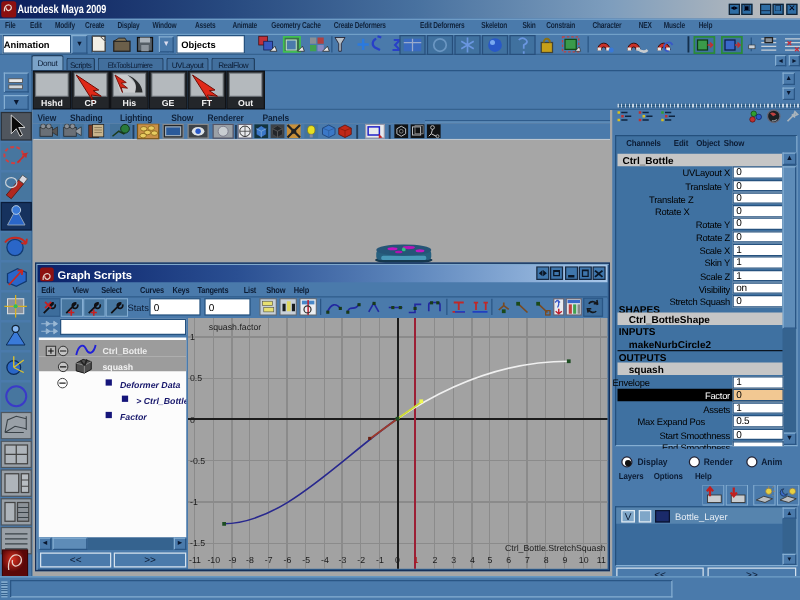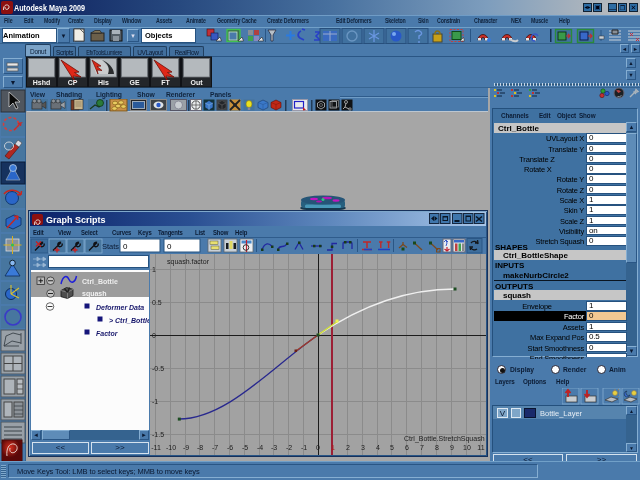--- a/index.html
+++ b/index.html
@@ -539,28 +539,28 @@
   <div class="txt" style="left:495px;top:242.5px;font-size:8px;font-weight:bold;color:#000;">SHAPES</div>
   <div class="abs" style="left:494px;top:250px;width:132px;height:9.5px;background:#c6c6c6;"></div>
   <div class="txt" style="left:503px;top:250.5px;font-size:8px;font-weight:bold;color:#000;">Ctrl_BottleShape</div>
   <div class="txt" style="left:495px;top:261px;font-size:8px;font-weight:bold;color:#000;">INPUTS</div>
   <div class="txt" style="left:503px;top:270.5px;font-size:8px;font-weight:bold;color:#000;">makeNurbCircle2</div>
   <div class="abs" style="left:494px;top:280px;width:132px;height:1px;background:#0a1420;"></div>
   <div class="txt" style="left:495px;top:281.5px;font-size:8px;font-weight:bold;color:#000;">OUTPUTS</div>
   <div class="abs" style="left:494px;top:290px;width:132px;height:9.5px;background:#c6c6c6;"></div>
   <div class="txt" style="left:503px;top:290.5px;font-size:8px;font-weight:bold;color:#000;">squash</div>
   <div id="outrows" style="position:absolute;left:0;top:0;font-size:7.5px;letter-spacing:-0.2px;color:#000;">
-    <div class="txt" style="left:490px;top:302px;width:94px;text-align:center;">Envelope</div>
+    <div class="txt" style="left:490px;top:302px;width:94px;text-align:left;">Envelope</div>
         <div class="white-field" style="left:586px;top:301px;width:41px;height:9.6px;font-size:8px;line-height:8px;padding-left:2px;">1</div>
     <div class="abs" style="left:493.5px;top:311.4px;width:93px;height:9.8px;background:#000;"></div>
     <div class="txt" style="left:490px;top:312.4px;width:94px;text-align:right;color:#fff;">Factor</div>
     <div class="abs" style="left:586px;top:311.4px;width:41px;height:9.8px;border:1px solid #26527f;font-size:8px;line-height:8px;padding-left:2px;color:#000;background:#f2c892;">0</div>
     <div class="txt" style="left:490px;top:322.8px;width:94px;text-align:right;">Assets</div>
         <div class="white-field" style="left:586px;top:321.8px;width:41px;height:9.6px;font-size:8px;line-height:8px;padding-left:2px;">1</div>
-    <div class="txt" style="left:490px;top:333.2px;width:94px;text-align:right;">Max Expand Pos</div>
+    <div class="txt" style="left:490px;top:333.2px;width:94px;text-align:center;">Max Expand Pos</div>
         <div class="white-field" style="left:586px;top:332.2px;width:41px;height:9.6px;font-size:8px;line-height:8px;padding-left:2px;">0.5</div>
     <div class="txt" style="left:490px;top:343.6px;width:94px;text-align:right;">Start Smoothness</div>
         <div class="white-field" style="left:586px;top:342.6px;width:41px;height:9.6px;font-size:8px;line-height:8px;padding-left:2px;">0</div>
     <div class="txt" style="left:490px;top:353.5px;width:94px;text-align:right;clip-path:inset(0 0 40% 0);text-decoration:underline;">End Smoothness</div>
         <div class="abs" style="left:586px;top:352.6px;width:41px;height:4px;background:#fff;border:1px solid #26527f;border-bottom:none;"></div>
   </div>
 
   <div class="abs" style="left:497px;top:365px;width:9px;height:9px;border-radius:50%;background:#fff;border:1px solid #223;"></div>
   <div class="abs" style="left:500px;top:368px;width:5px;height:5px;border-radius:50%;background:#111;"></div>
   <div class="txt" style="left:510px;top:365px;font-size:7.5px;font-weight:bold;color:#0c1c34;transform:scaleX(0.9);transform-origin:0 0;">Display</div>
@@ -867,15 +867,14 @@
     </g>
     <rect x="166.5" y="79.5" width="3" height="3" fill="#1d4d22" shape-rendering="auto"></rect>
     <rect x="303.5" y="33.5" width="3" height="3" fill="#1d4d22" shape-rendering="auto"></rect>
     <rect x="27.8" y="163.6" width="3" height="3" fill="#1d4d22" shape-rendering="auto"></rect>
   </svg>
 </div>
 
 <div class="abs" style="left:0;top:461px;width:640px;height:19px;background:#4a7aab;border-top:1px solid #71a0c8;"></div>
 <div class="abs" style="left:1px;top:465px;width:5px;height:13px;background:repeating-linear-gradient(0deg,#7fa8cc 0,#7fa8cc 1px,#35628f 1px,#35628f 2px);"></div>
 <div class="abs bevel-dn" style="left:8px;top:464px;width:530px;height:14px;"></div>
-<div class="txt" style="left:17px;top:467px;font-size:7.5px;letter-spacing:-0.1px;color:#0a1830;">Move Keys Tool: LMB to select keys; MMB to move keys</div>
 
 </div>
 
 </body></html>

